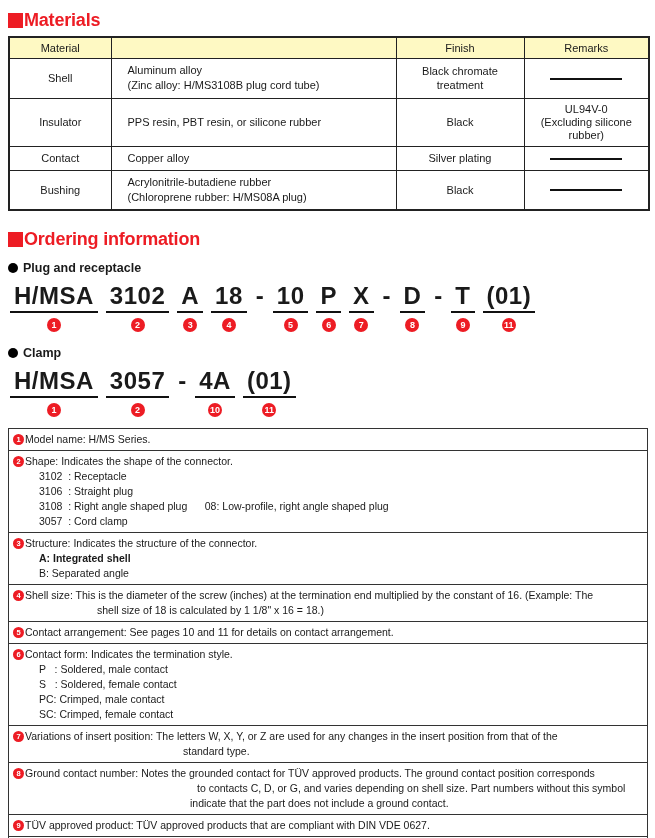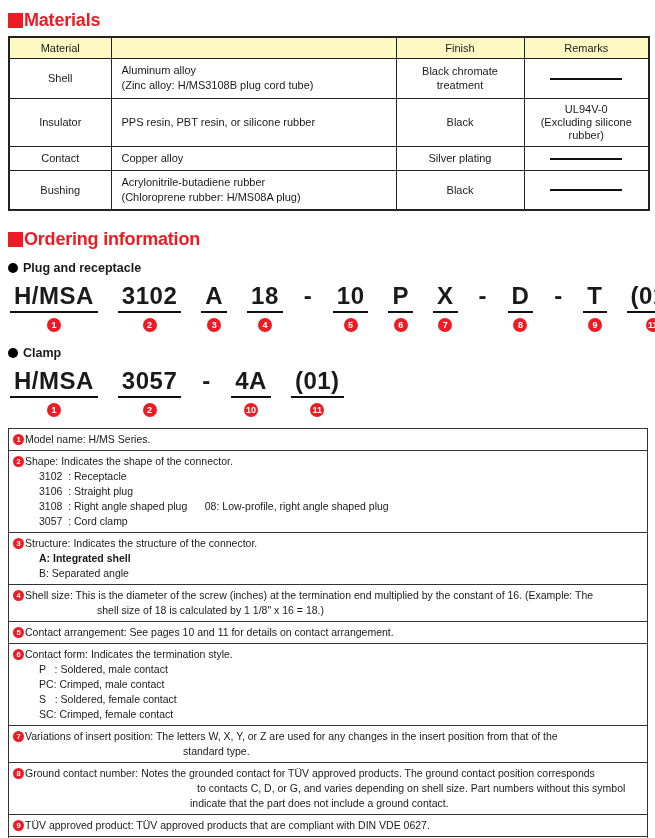--- a/index.html
+++ b/index.html
@@ -14,34 +14,34 @@
   .section-heading { display: flex; align-items: center; margin-top: 2px; }
   .red-square { width: 15px; height: 15px; background: #ed1c24; display: inline-block; flex: 0 0 auto; }
   .heading-text { color: #ed1c24; font-weight: bold; font-size: 18px; letter-spacing: -0.2px; margin-left: 1px; }
 
   
   table.materials-table { border-collapse: collapse; table-layout: fixed; width: 640px; margin-top: 5px; border: 2px solid #222; }
   .materials-table th, .materials-table td { border: 1px solid #222; font-size: 11px; vertical-align: middle; }
   .materials-table th { background: #fef9c3; font-weight: normal; height: 21px; text-align: center; }
   .materials-table td { padding: 4px 6px; }
   td.cell-material { text-align: center; }
-  td.cell-description { text-align: left; padding-left: 10px; line-height: 15px; margin-left: 38px; }
+  td.cell-description { text-align: left; padding-left: 16px; line-height: 15px; margin-left: 38px; }
   td.cell-finish { text-align: center; line-height: 14px; }
   td.cell-remarks { text-align: center; line-height: 13px; }
   .row-tall td { height: 40px; }
   .row-short td { height: 21px; }
   .dash-line { display: inline-block; width: 72px; border-top: 2px solid #111; vertical-align: middle; }
 
   
   .ordering-heading { margin-top: 18px; }
   .sub-label { display: flex; align-items: center; margin-top: 11px; }
   .black-dot { width: 10px; height: 10px; background: #000; border-radius: 50%; display: inline-block; flex: 0 0 auto; }
   .sub-label-text { font-weight: bold; font-size: 12.5px; margin-left: 5px; }
 
-  .pn-row { display: flex; align-items: flex-start; gap: 20px; margin: 8px 0 0 2px; }
+  .pn-row { display: flex; align-items: flex-start; gap: 8px; margin: 8px 0 0 2px; }
   .pn-seg { display: flex; flex-direction: column; align-items: center; }
   .pn-text { font-size: 24px; font-weight: bold; letter-spacing: 0.5px; border-bottom: 2px solid #111; padding: 0 4px 2px 4px; line-height: 26px; white-space: pre; }
   .pn-sep { font-size: 24px; font-weight: bold; line-height: 26px; padding: 0 1px; }
   .pn-circle { margin-top: 5px; width: 14px; height: 14px; border-radius: 50%; background: #ed1c24; color: #fff; font-size: 9px; font-weight: bold; display: flex; align-items: center; justify-content: center; line-height: 1; }
   .clamp-block { margin-top: 14px; }
 
   
   .notes-list { margin-top: 12px; width: 640px; }
   .note-box { border: 1px solid #333; padding: 3px 4px; margin-top: -1px; background: #fff; }
   .note-line { font-size: 10.5px; line-height: 15px; white-space: pre-wrap; }
@@ -244,22 +244,22 @@
         <div class="note-line" style="padding-left: 84px;">shell size of 18 is calculated by 1 1/8" x 16 = 18.)</div>
       </div>
 
   <div class="note-box">
         <div class="note-line note-first"><span class="num-circle">5</span><span>Contact arrangement: See pages 10 and 11 for details on contact arrangement.</span></div>
       </div>
 
   <div class="note-box">
         <div class="note-line note-first"><span class="num-circle">6</span><span>Contact form: Indicates the termination style.</span></div>
         <div class="note-line" style="padding-left: 26px;">P   : Soldered, male contact</div>
+        <div class="note-line" style="padding-left: 26px;">S   : Soldered, female contact</div>
         <div class="note-line" style="padding-left: 26px;">PC: Crimped, male contact</div>
-        <div class="note-line" style="padding-left: 26px;">S   : Soldered, female contact</div>
         <div class="note-line" style="padding-left: 26px;">SC: Crimped, female contact</div>
       </div>
 
   <div class="note-box">
         <div class="note-line note-first"><span class="num-circle">7</span><span>Variations of insert position: The letters W, X, Y, or Z are used for any changes in the insert position from that of the</span></div>
         <div class="note-line" style="padding-left: 170px;">standard type.</div>
       </div>
 
   <div class="note-box">
         <div class="note-line note-first"><span class="num-circle">8</span><span>Ground contact number: Notes the grounded contact for TÜV approved products. The ground contact position corresponds</span></div>

